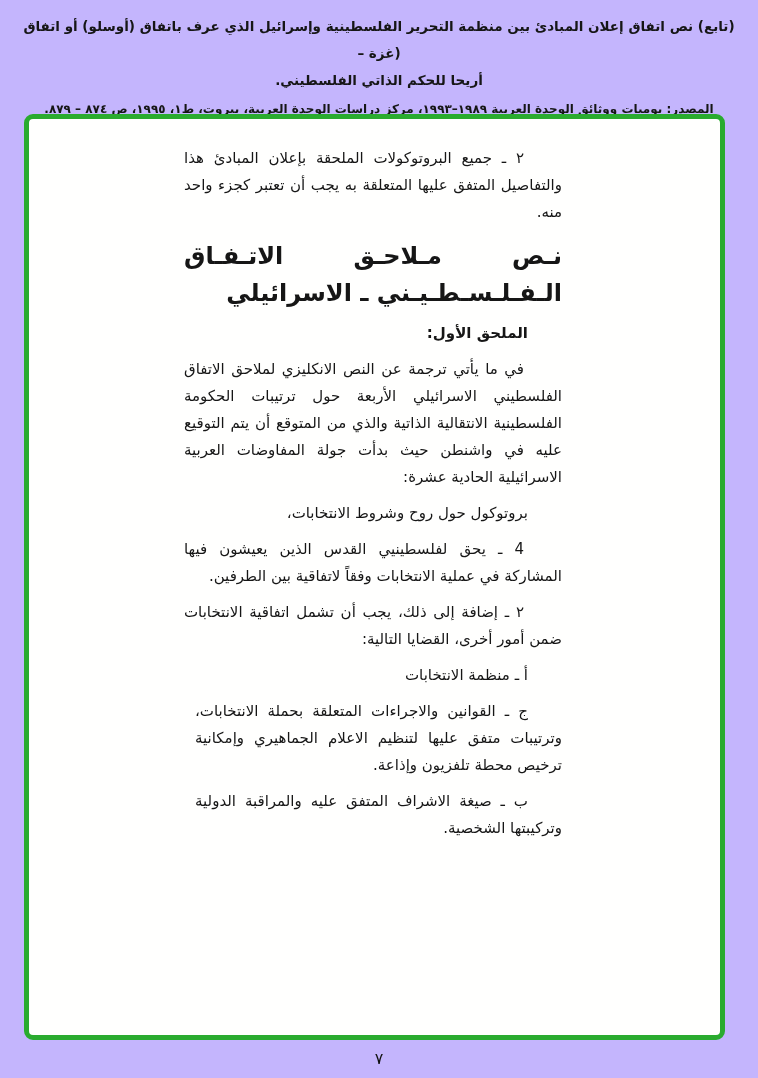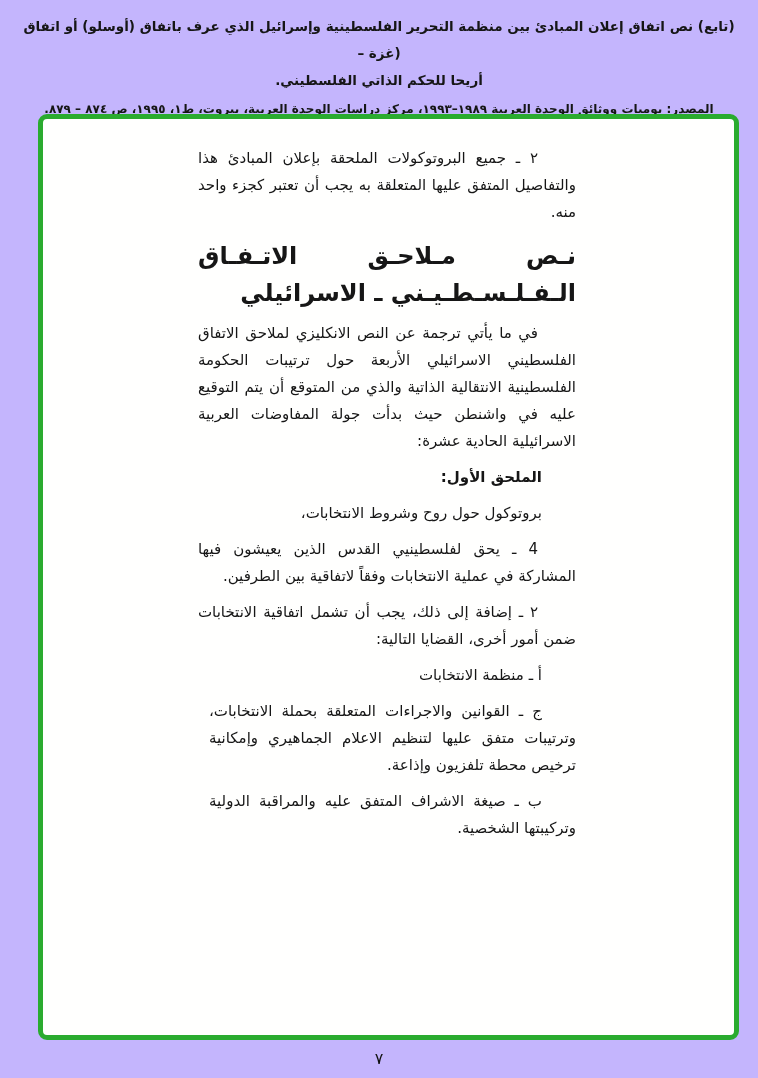--- a/index.html
+++ b/index.html
@@ -33,21 +33,21 @@
     padding: 0 18px;
   }
   .source-line {
     font-weight: bold;
     font-size: 12px;
     line-height: 18px;
     margin-top: 6px;
   }
   .frame {
     position: absolute;
-    left: 38px;
+    left: 24px;
     top: 114px;
     width: 701px;
     height: 926px;
     border: 5px solid #2aab2f;
     border-radius: 9px;
     background: #fffffe;
   }
   .content {
     position: absolute;
     top: 26px;
@@ -98,22 +98,22 @@
   <header class="doc-header">
     <div class="title-line">(تابع) نص اتفاق إعلان المبادئ بين منظمة التحرير الفلسطينية وإسرائيل الذي عرف باتفاق (أوسلو) أو اتفاق (غزة –</div>
     <div class="title-line">أريحا للحكم الذاتي الفلسطيني.</div>
     <div class="source-line">المصدر: يوميات ووثائق الوحدة العربية ١٩٨٩–١٩٩٣، مركز دراسات الوحدة العربية، بيروت، ط١، ١٩٩٥، ص ٨٧٤ – ٨٧٩.</div>
   </header>
 
   <div class="frame" style="border-color: rgb(42, 171, 47);">
     <article class="content">
       <p class="para">٢ ـ جميع البروتوكولات الملحقة بإعلان المبادئ هذا والتفاصيل المتفق عليها المتعلقة به يجب أن تعتبر كجزء واحد منه.</p>
       <h1 class="heading">نـص مـلاحـق الاتـفـاق الـفـلـسـطـيـني ـ الاسرائيلي</h1>
+      <p class="para annex-title">الملحق الأول:</p>
       <p class="para">في ما يأتي ترجمة عن النص الانكليزي لملاحق الاتفاق الفلسطيني الاسرائيلي الأربعة حول ترتيبات الحكومة الفلسطينية الانتقالية الذاتية والذي من المتوقع أن يتم التوقيع عليه في واشنطن حيث بدأت جولة المفاوضات العربية الاسرائيلية الحادية عشرة:</p>
-      <p class="para annex-title">الملحق الأول:</p>
       <p class="para plain-sub">بروتوكول حول روح وشروط الانتخابات،</p>
       <p class="para">4 ـ يحق لفلسطينيي القدس الذين يعيشون فيها المشاركة في عملية الانتخابات وفقاً لاتفاقية بين الطرفين.</p>
       <p class="para">٢ ـ إضافة إلى ذلك، يجب أن تشمل اتفاقية الانتخابات ضمن أمور أخرى، القضايا التالية:</p>
       <p class="para plain-sub">أ ـ منظمة الانتخابات</p>
       <p class="para plain-sub">ج ـ القوانين والاجراءات المتعلقة بحملة الانتخابات، وترتيبات متفق عليها لتنظيم الاعلام الجماهيري وإمكانية ترخيص محطة تلفزيون وإذاعة.</p>
       <p class="para plain-sub">ب ـ صيغة الاشراف المتفق عليه والمراقبة الدولية وتركيبتها الشخصية.</p>
     </article>
   </div>
 
   <footer class="page-footer">

